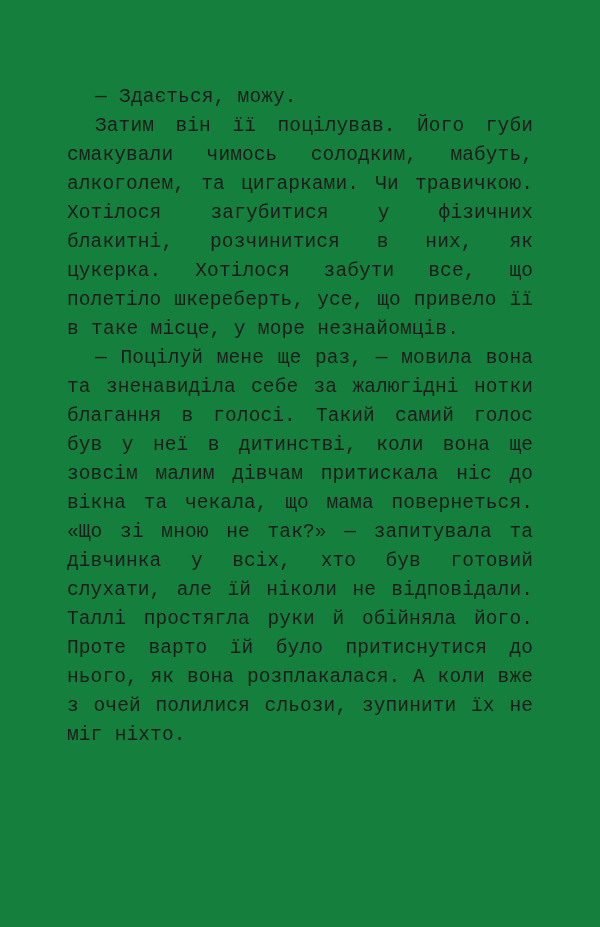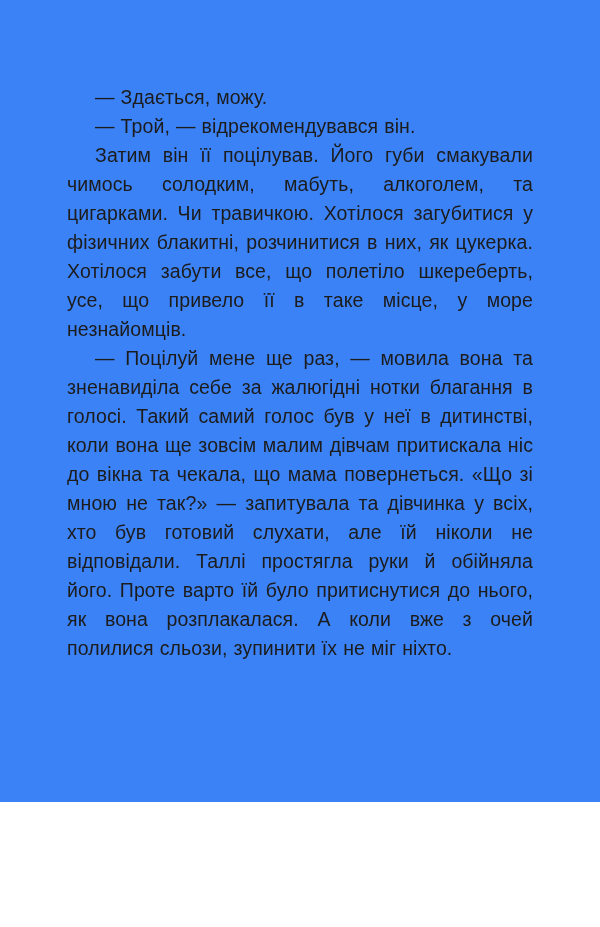--- a/index.html
+++ b/index.html
@@ -3,24 +3,24 @@
 <meta charset="utf-8">
 <style>
   html, body {
     margin: 0;
     padding: 0;
     background: #ffffff;
   }
   .book-page {
     position: relative;
     width: 600px;
-    height: 802px;
-    background: #3b82f6;
+    height: 927px;
+    background: #15803d;
     overflow: hidden;
-    font-family: Liberation Sans, sans-serif;
+    font-family: Liberation Mono, monospace;
   }
   .text-block {
     position: absolute;
     top: 83px;
     left: 67px;
     width: 466px;
     color: #1c1c1c;
   }
   .text-block p {
     margin: 0;
@@ -34,17 +34,16 @@
     hyphens: auto;
     -webkit-hyphens: auto;
   }
 </style>
 </head>
 <body>
 
 <div class="book-page">
   <div class="text-block">
     <p>— Здається, можу.</p>
-    <p>— Трой, — відрекомендувався він.</p>
     <p>Затим він її поцілував. Його губи смакували чимось солодким, мабуть, алкоголем, та цигарками. Чи травичкою. Хотілося загубитися у фізичних блакитні, розчинитися в них, як цукерка. Хотілося забути все, що полетіло шкереберть, усе, що привело її в таке місце, у море незнайомців.</p>
     <p>— Поцілуй мене ще раз, — мовила вона та зненавиділа себе за жалюгідні нотки благання в голосі. Такий самий голос був у неї в дитинстві, коли вона ще зовсім малим дівчам притискала ніс до вікна та чекала, що мама повернеться. «Що зі мною не так?» — запитувала та дівчинка у всіх, хто був готовий слухати, але їй ніколи не відповідали. Таллі простягла руки й обійняла його. Проте варто їй було притиснутися до нього, як вона розплакалася. А коли вже з очей полилися сльози, зупинити їх не міг ніхто.</p>
   </div>
 </div>
 
 </body></html>

